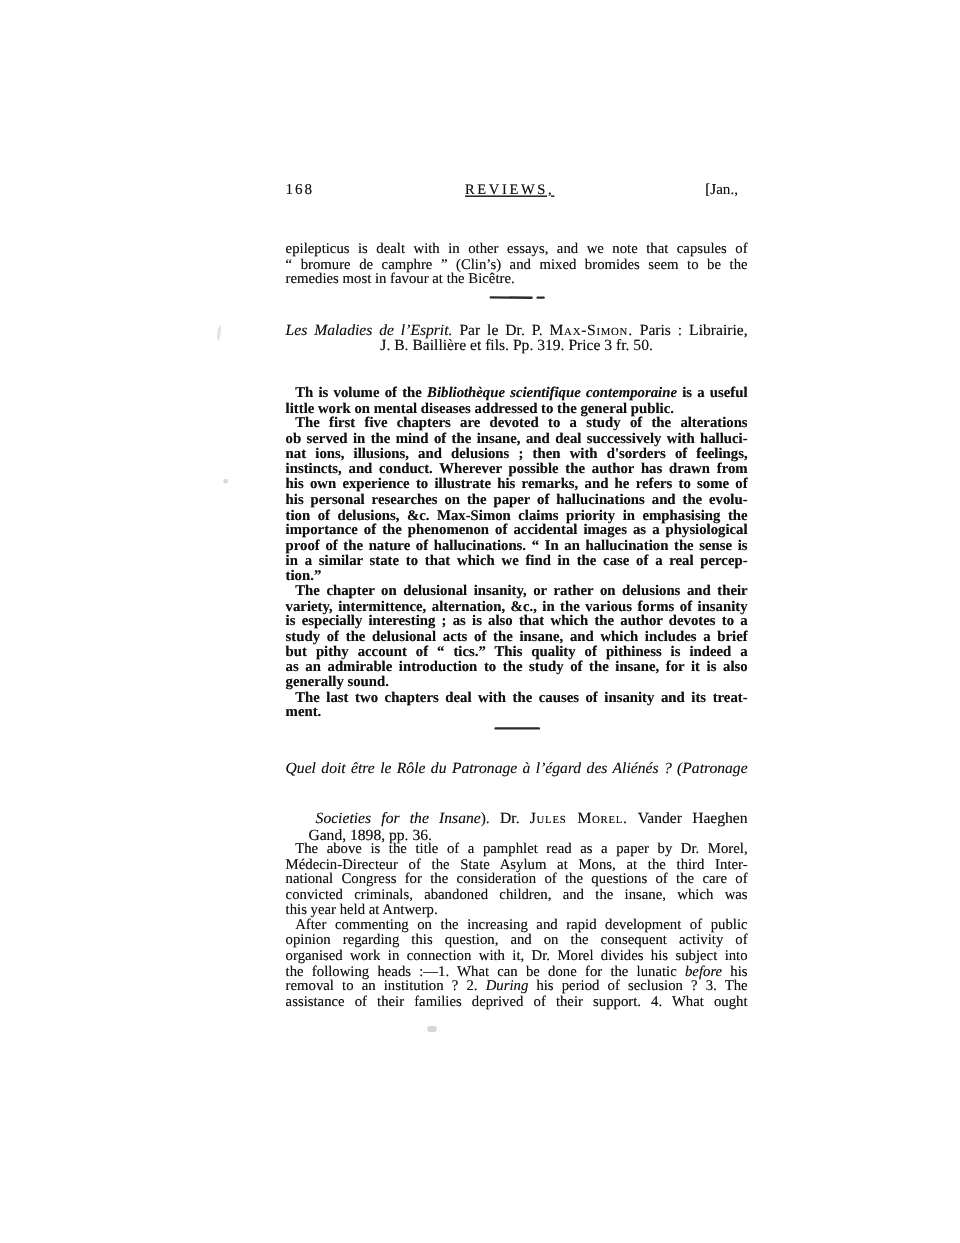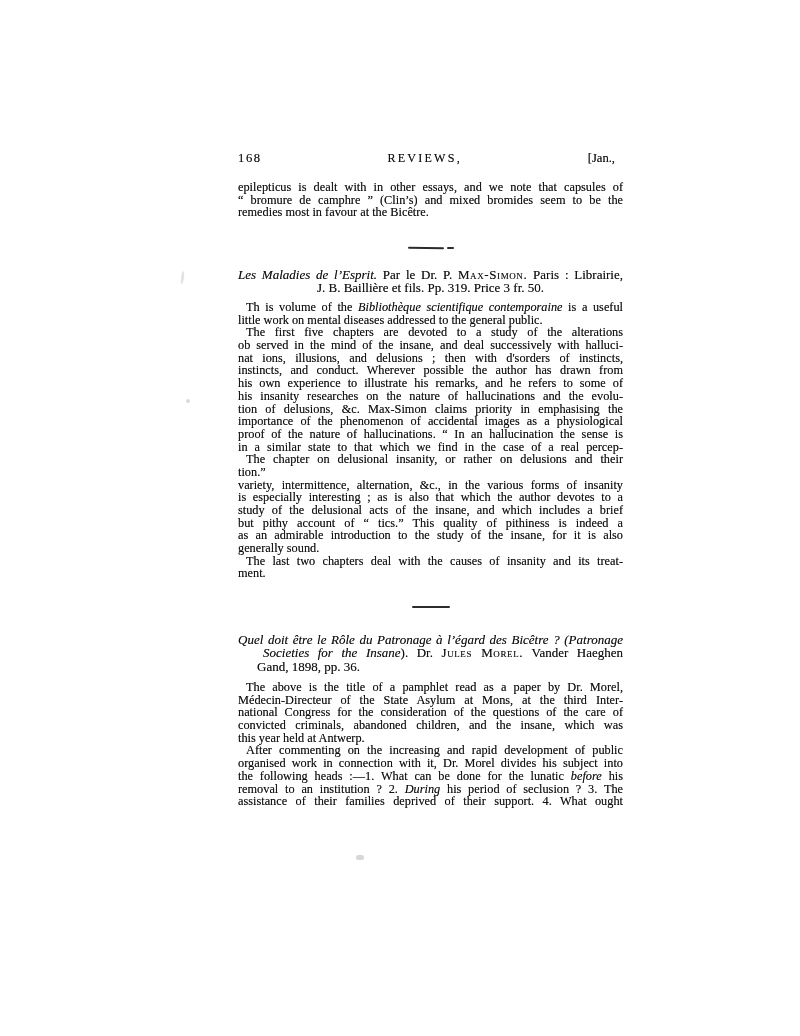--- a/index.html
+++ b/index.html
@@ -6,40 +6,40 @@
   .page{
     position:relative;width:800px;height:1036px;background:#ffffff;overflow:hidden;
     font-family:"Liberation Serif","DejaVu Serif",serif;
     color:#121212;
     text-shadow:0 0 0.4px rgba(18,18,18,0.55);
   }
   .col{position:absolute;left:238px;width:385px;}
   
   .hdr{top:151px;display:flex;justify-content:space-between;align-items:center;font-size:12.6px;line-height:14px;gap:39px;}
   .pagenum{letter-spacing:1.6px;}
-  .running{letter-spacing:2.2px;font-size:12.1px;}
+  .running{letter-spacing:2.2px;font-size:12.1px;text-decoration:underline;}
   .issue{padding-right:8px;}
   
-  .txt{font-size:12.3px;}
+  .txt{font-size:12.3px;margin-top:20px;}
   .ln{display:block;white-space:nowrap;line-height:12.7px;height:12.7px;
       text-align:justify;text-align-last:justify;}
   .end{text-align-last:left;}
   .ind{text-indent:8px;}
   .it{font-style:italic;}
   .sc{font-variant:small-caps;letter-spacing:0.6px;}
   
   .ttl{font-size:13px;}
   .ttl .ln{line-height:13.3px;height:13.3px;}
   .t1-l2{text-align:center;text-align-last:center;}
-  .t2-cont{padding-left:25px;}
+  .t2-cont{padding-left:25px;margin-top:29px;}
   .t2-last{padding-left:19px;text-align-last:left;}
   
   .intro{top:181px;}
   .title1{top:268px;}
-  .body1{top:301px;}
+  .body1{top:301px;font-weight:bold;}
   .title2{top:633px;}
   .body2{top:681px;}
   
   .divwrap{position:absolute;left:238px;width:385px;display:flex;justify-content:center;align-items:center;}
   .div1{top:246px;}
   .div2{top:606px;}
   .bar{background:#2c2c2c;height:1.8px;border-radius:1px;}
   .bar-long{width:36px;transform:rotate(0.6deg);}
   .bar-short{width:7px;margin-left:3px;margin-top:1px;}
   .bar-mid{width:38px;}
@@ -79,62 +79,63 @@
   </div>
 
   <div class="col txt body1">
     <div class="ln ind">
       <span>Th is volume of the </span><span class="it">Bibliothèque scientifique contemporaine</span><span> is a useful</span>
     </div>
     <div class="ln end">little work on mental diseases addressed to the general public.</div>
 
     <div class="ln ind">The first five chapters are devoted to a study of the alterations</div>
     <div class="ln">ob served in the mind of the insane, and deal successively with halluci-</div>
-    <div class="ln">nat ions, illusions, and delusions ; then with d'sorders of instincts,</div>
+    <div class="ln">nat ions, illusions, and delusions ; then with d'sorders of feelings,</div>
     <div class="ln">instincts, and conduct. Wherever possible the author has drawn from</div>
     <div class="ln">his own experience to illustrate his remarks, and he refers to some of</div>
-    <div class="ln">his insanity researches on the nature of hallucinations and the evolu-</div>
+    <div class="ln">his personal researches on the paper of hallucinations and the evolu-</div>
     <div class="ln">tion of delusions, &amp;c. Max-Simon claims priority in emphasising the</div>
     <div class="ln">importance of the phenomenon of accidental images as a physiological</div>
     <div class="ln">proof of the nature of hallucinations. “ In an hallucination the sense is</div>
     <div class="ln">in a similar state to that which we find in the case of a real percep-</div>
+    <div class="ln end">tion.”</div>
+
     <div class="ln ind">The chapter on delusional insanity, or rather on delusions and their</div>
-
-    <div class="ln end">tion.”</div>
     <div class="ln">variety, intermittence, alternation, &amp;c., in the various forms of insanity</div>
     <div class="ln">is especially interesting ; as is also that which the author devotes to a</div>
     <div class="ln">study of the delusional acts of the insane, and which includes a brief</div>
     <div class="ln">but pithy account of “ tics.” This quality of pithiness is indeed a</div>
     <div class="ln">as an admirable introduction to the study of the insane, for it is also</div>
     <div class="ln end">generally sound.</div>
 
     <div class="ln ind">The last two chapters deal with the causes of insanity and its treat-</div>
     <div class="ln end">ment.</div>
   </div>
 
   <div class="divwrap div2">
     <span class="bar bar-mid"></span>
   </div>
 
   <div class="col ttl title2">
-    <div class="ln it">Quel doit être le Rôle du Patronage à l’égard des Bicêtre ? (Patronage</div>
+    <div class="ln it">Quel doit être le Rôle du Patronage à l’égard des Aliénés ? (Patronage</div>
     <div class="ln t2-cont">
       <span class="it">Societies for the Insane</span><span>). Dr. </span><span class="sc">Jules Morel.</span><span> Vander Haeghen</span>
     </div>
     <div class="ln t2-last">Gand, 1898, pp. 36.</div>
   </div>
 
   <div class="col txt body2">
     <div class="ln ind">The above is the title of a pamphlet read as a paper by Dr. Morel,</div>
     <div class="ln">Médecin-Directeur of the State Asylum at Mons, at the third Inter-</div>
     <div class="ln">national Congress for the consideration of the questions of the care of</div>
     <div class="ln">convicted criminals, abandoned children, and the insane, which was</div>
     <div class="ln end">this year held at Antwerp.</div>
 
     <div class="ln ind">After commenting on the increasing and rapid development of public</div>
+    <div class="ln">opinion regarding this question, and on the consequent activity of</div>
     <div class="ln">organised work in connection with it, Dr. Morel divides his subject into</div>
     <div class="ln">
       <span>the following heads :—1. What can be done for the lunatic </span><span class="it">before</span><span> his</span>
     </div>
     <div class="ln">
       <span>removal to an institution ? 2. </span><span class="it">During</span><span> his period of seclusion ? 3. The</span>
     </div>
     <div class="ln">assistance of their families deprived of their support. 4. What ought</div>
   </div>
 

